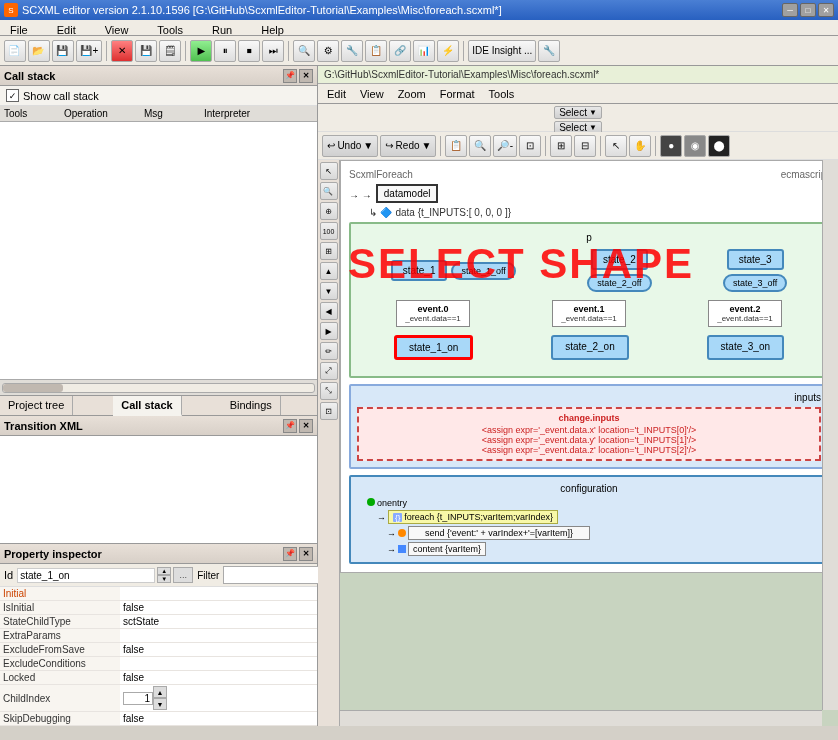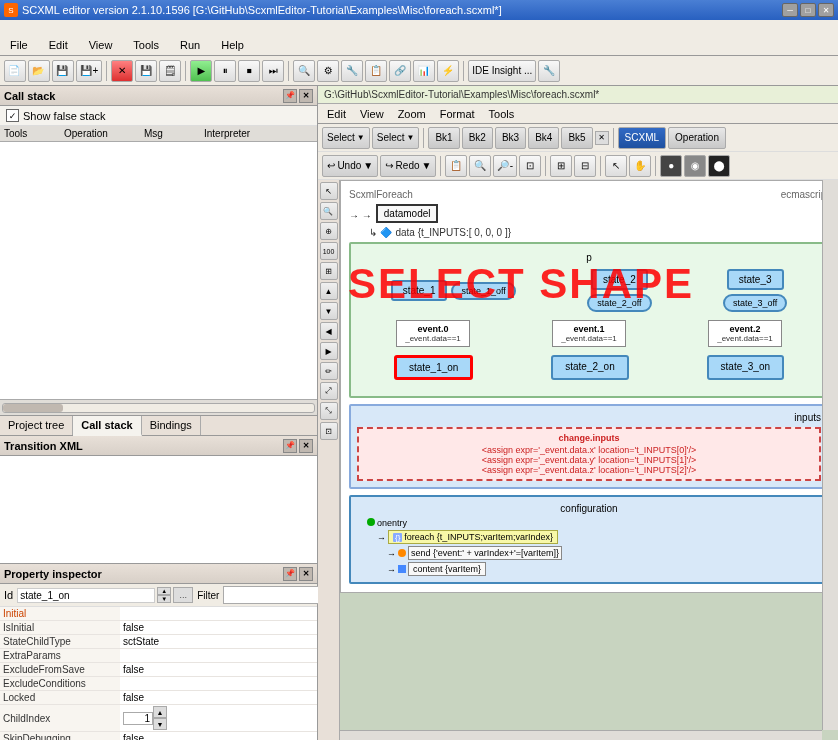--- a/index.html
+++ b/index.html
@@ -6,21 +6,21 @@
     body { font-family: 'Segoe UI', Tahoma, Geneva, Verdana, sans-serif; font-size: 11px; background: #d4d0c8; overflow: hidden; width: 838px; height: 740px; }
     
     
     .title-bar { background: linear-gradient(to bottom, #4a7fd4, #2860c0); color: white; padding: 2px 4px; display: flex; align-items: center; gap: 4px; height: 20px; font-size: 11px; }
     .title-bar .app-icon { width: 14px; height: 14px; background: #ff6600; border-radius: 2px; display: inline-flex; align-items: center; justify-content: center; font-size: 8px; color: white; flex-shrink: 0; }
     .title-text { flex: 1; font-size: 11px; }
     .title-controls { display: flex; gap: 2px; }
     .title-btn { width: 16px; height: 14px; background: #a0a0a0; border: 1px solid #666; border-radius: 2px; cursor: pointer; font-size: 8px; display: flex; align-items: center; justify-content: center; color: white; }
     
     
-    .menu-bar { background: #f0ece4; border-bottom: 1px solid #999; padding: 2px 4px; display: flex; gap: 9px; height: 36px; align-items: flex-end; }
+    .menu-bar { background: #f0ece4; border-bottom: 1px solid #999; padding: 2px 4px; display: flex; gap: 17px; height: 16px; align-items: flex-start; }
     .menu-item { padding: 2px 6px; cursor: pointer; font-size: 11px; color: #000; }
     
     
     .toolbar { background: #f0ece4; border-bottom: 1px solid #999; padding: 2px 4px; display: flex; align-items: center; gap: 2px; height: 30px; flex-wrap: wrap; }
     .tb-btn { height: 22px; min-width: 22px; background: linear-gradient(to bottom, #f8f8f8, #ddd); border: 1px solid #aaa; border-radius: 2px; cursor: pointer; display: flex; align-items: center; justify-content: center; font-size: 10px; padding: 0 3px; }
     .tb-separator { width: 1px; height: 20px; background: #aaa; margin: 0 2px; }
     .tb-btn-green { background: linear-gradient(to bottom, #90ee90, #50c050); }
     .tb-btn-red { background: linear-gradient(to bottom, #ff8080, #dd3030); }
     
     
@@ -37,21 +37,21 @@
     .show-call-stack { padding: 3px 6px; display: flex; align-items: center; gap: 4px; border-bottom: 1px solid #ddd; }
     .checkbox { width: 13px; height: 13px; border: 1px solid #666; background: white; display: flex; align-items: center; justify-content: center; cursor: pointer; }
     .checkbox.checked::after { content: '✓'; font-size: 9px; }
     .table-header { display: grid; grid-template-columns: 60px 80px 60px 1fr; background: #e0ddd8; border-bottom: 1px solid #aaa; padding: 2px 4px; font-size: 10px; }
     .table-content { flex: 1; background: white; overflow: auto; }
     .scrollbar-area { height: 16px; background: #e0ddd8; border-top: 1px solid #aaa; display: flex; align-items: center; overflow: hidden; }
     .scrollbar-track { flex: 1; height: 10px; background: #f0ece4; border: 1px solid #aaa; margin: 0 2px; border-radius: 3px; }
     .scrollbar-thumb { width: 60px; height: 8px; background: #c0b8b0; border-radius: 3px; }
     
     
-    .tabs-bar { display: flex; background: #e8e0d8; border-bottom: 1px solid #999; }
+    .tabs-bar { display: flex; background: #e8e0d8; border-bottom: 1px solid #999; gap: 40px; }
     .tab { padding: 3px 8px; cursor: pointer; font-size: 11px; border-right: 1px solid #aaa; }
     .tab.active { background: #f5f3ee; font-weight: bold; border-bottom: 2px solid #f5f3ee; margin-bottom: -1px; }
     
     
     .transition-xml { flex: 1; display: flex; flex-direction: column; }
     .transition-content { flex: 1; background: white; padding: 4px; overflow: auto; }
     
     
     .property-inspector { border-top: 1px solid #999; }
     .prop-header { background: linear-gradient(to bottom, #e8e0d8, #d8d0c8); border-bottom: 1px solid #999; padding: 2px 4px; display: flex; align-items: center; justify-content: space-between; height: 20px; font-size: 11px; font-weight: bold; }
@@ -71,21 +71,21 @@
     
     
     .editor-panel { flex: 1; display: flex; flex-direction: column; overflow: hidden; }
     
     
     .editor-path { background: #e8f0d8; border-bottom: 1px solid #aaa; padding: 2px 6px; font-size: 10px; color: #333; height: 18px; display: flex; align-items: center; }
     .editor-menu { background: #f0ece4; border-bottom: 1px solid #999; padding: 1px 4px; display: flex; align-items: center; gap: 4px; height: 20px; }
     .editor-menu-item { padding: 1px 5px; cursor: pointer; font-size: 11px; }
     
     
-    .editor-toolbar1 { background: #f0ece4; border-bottom: 1px solid #ddd; padding: 2px 4px; display: flex; align-items: center; gap: 2px; height: 28px; }
+    .editor-toolbar1 { background: #f0ece4; border-bottom: 1px solid #ddd; padding: 2px 4px; display: flex; align-items: center; gap: 2px; height: 28px; flex-direction: column; }
     .editor-toolbar2 { background: #f0ece4; border-bottom: 1px solid #ddd; padding: 2px 4px; display: flex; align-items: center; gap: 2px; height: 28px; }
     
     .sel-btn { height: 22px; background: linear-gradient(to bottom, #e8e8e8, #d0d0d0); border: 1px solid #aaa; border-radius: 2px; cursor: pointer; display: flex; align-items: center; font-size: 10px; padding: 0 4px; gap: 2px; }
     .sel-btn .arrow { font-size: 8px; }
     .tab-btn { height: 22px; background: linear-gradient(to bottom, #e8e8e8, #c8c8c8); border: 1px solid #aaa; border-radius: 2px; cursor: pointer; padding: 0 6px; font-size: 10px; display: flex; align-items: center; }
     .tab-btn.active { background: linear-gradient(to bottom, #316ac5, #1e50a0); color: white; }
     .cross-btn { width: 14px; height: 14px; background: #ddd; border: 1px solid #aaa; cursor: pointer; display: flex; align-items: center; justify-content: center; font-size: 8px; }
     
     .undo-btn { height: 22px; background: linear-gradient(to bottom, #e8e8e8, #d0d0d0); border: 1px solid #aaa; border-radius: 2px; cursor: pointer; display: flex; align-items: center; font-size: 10px; padding: 0 4px; gap: 2px; }
     
@@ -131,21 +131,21 @@
     .inputs-container { border: 2px solid #88aadd; background: #d8e8f8; padding: 6px; margin-bottom: 6px; border-radius: 2px; }
     .inputs-label { text-align: right; font-size: 10px; margin-bottom: 4px; }
     .change-inputs-box { border: 2px dashed #cc4444; background: #ffe8e8; padding: 4px 8px; font-size: 9px; text-align: center; color: #cc2222; }
     .change-inputs-title { font-weight: bold; font-size: 9px; margin-bottom: 2px; }
     
     
     .config-container { border: 2px solid #4488bb; background: #d8e8f8; padding: 6px; border-radius: 2px; }
     .config-label { text-align: center; font-size: 10px; margin-bottom: 4px; }
     .onentry-row { display: flex; align-items: flex-start; gap: 2px; font-size: 9px; margin-left: 10px; }
     .foreach-box { background: #f8f8a8; border: 1px solid #aaaa44; padding: 1px 4px; font-size: 9px; display: inline-flex; align-items: center; gap: 2px; }
-    .send-box { background: #f8f8f8; border: 1px solid #888; padding: 1px 2px; font-size: 9px; display: inline-flex; align-items: flex-end; gap: 2px; }
+    .send-box { background: #f8f8f8; border: 1px solid #888; padding: 1px 16px; font-size: 9px; display: inline-flex; align-items: flex-end; gap: 2px; }
     .content-box { background: #f8f8f8; border: 1px solid #888; padding: 1px 4px; font-size: 9px; display: inline-flex; align-items: center; gap: 2px; }
     .green-dot { width: 8px; height: 8px; background: #00aa00; border-radius: 50%; display: inline-block; flex-shrink: 0; }
     .orange-dot { width: 8px; height: 8px; background: #ff8800; border-radius: 50%; display: inline-block; flex-shrink: 0; }
     .blue-sq { width: 8px; height: 8px; background: #4488ff; display: inline-block; flex-shrink: 0; }
     
     
     .canvas-vscroll { position: absolute; right: 0; top: 0; bottom: 16px; width: 16px; background: #e0ddd8; border-left: 1px solid #aaa; }
     .canvas-hscroll { position: absolute; bottom: 0; left: 22px; right: 16px; height: 16px; background: #e0ddd8; border-top: 1px solid #aaa; }
     
     .prop-bottom-row { display: flex; align-items: center; }
@@ -211,21 +211,21 @@
     <div class="call-stack">
       <div class="panel-header">
         <span>Call stack</span>
         <div class="panel-header-controls">
           <div class="panel-ctrl-btn">📌</div>
           <div class="panel-ctrl-btn">✕</div>
         </div>
       </div>
       <div class="show-call-stack">
         <div class="checkbox checked"></div>
-        <span>Show false stack</span>
+        <span>Show call stack</span>
       </div>
       <div class="table-header">
         <span>Tools</span>
         <span>Operation</span>
         <span>Msg</span>
         <span>Interpreter</span>
       </div>
       <div class="table-content"></div>
       <div class="scrollbar-area">
         <div class="scrollbar-track">

